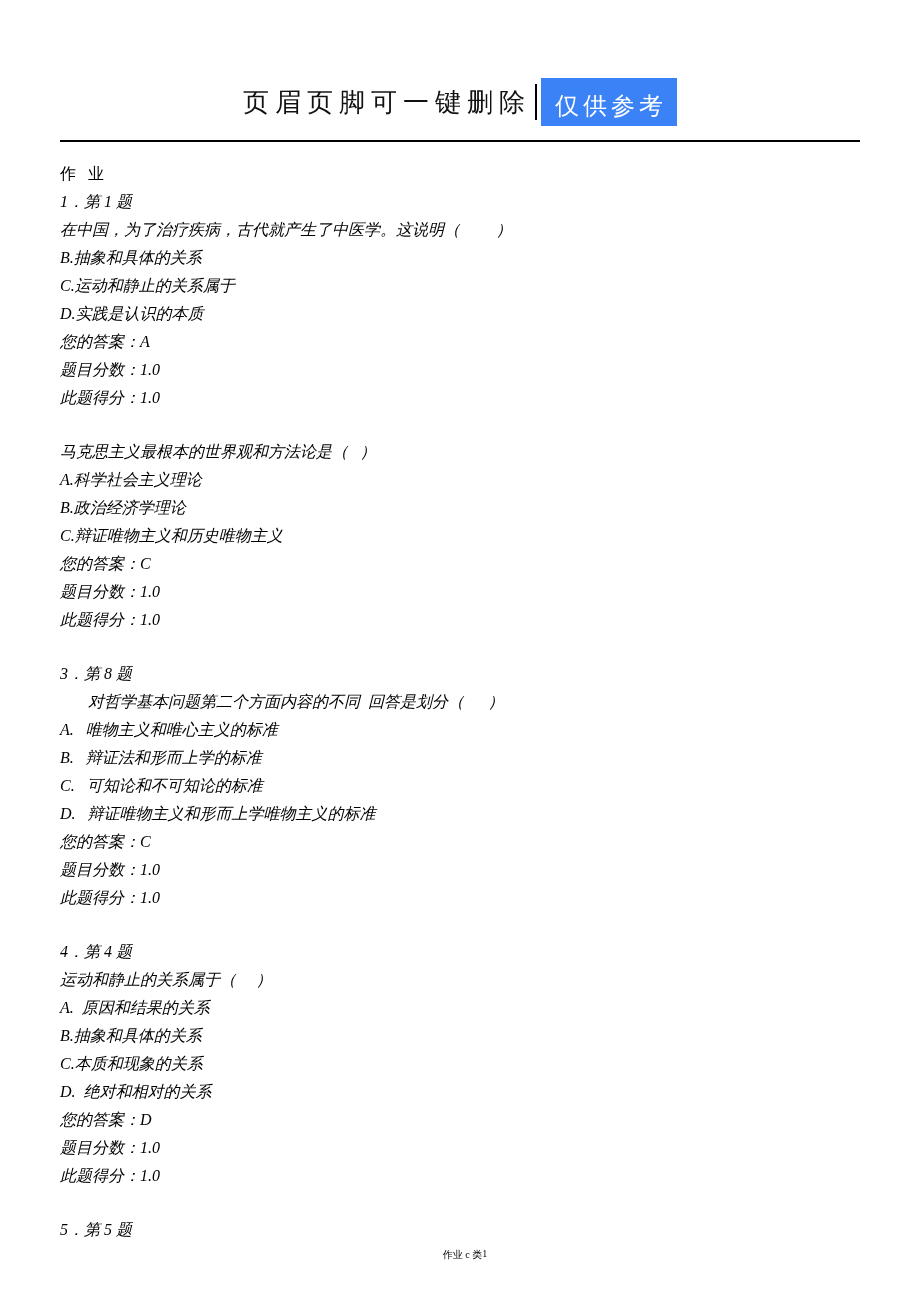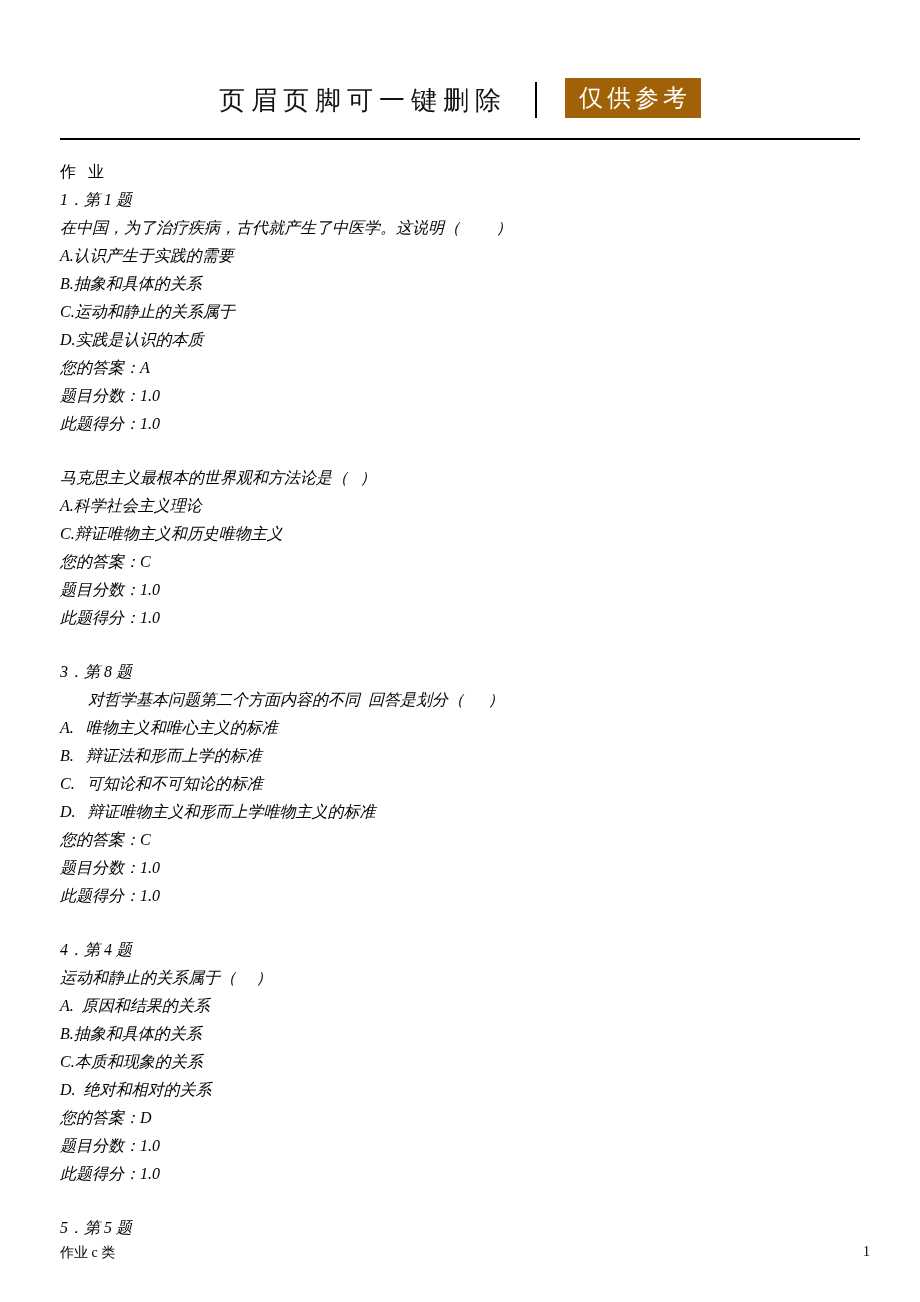--- a/index.html
+++ b/index.html
@@ -10,64 +10,64 @@
     font-family: "SimSun", "宋体", serif;
     font-size: 16px;
     color: #000;
     position: relative;
   }
   .page {
     padding: 78px 60px 0 60px;
   }
   .header {
     display: flex;
-    align-items: flex-end;
+    align-items: center;
     justify-content: center;
-    gap: 28px;
-    margin-bottom: 20px;
+    gap: 4px;
+    margin-bottom: 14px;
   }
   .header-left {
     font-family: "KaiTi", "楷体", serif;
     font-size: 26px;
     letter-spacing: 6px;
     color: #111;
   }
   .header-divider {
     width: 2px;
     height: 36px;
     background: #000;
   }
   .header-badge {
-    background: #a16207;
+    background: #3b82f6;
     color: #fff;
     font-family: "KaiTi", "楷体", serif;
     font-size: 24px;
     letter-spacing: 4px;
-    padding: 4px 10px 4px 14px;
+    padding: 12px 10px 4px 14px;
     white-space: nowrap;
   }
   .header-rule {
     border: none;
     border-top: 2px solid #000;
     margin: 0 0 18px 0;
   }
   .content {
     line-height: 1.75;
   }
   .line { white-space: pre; }
   .block { margin-bottom: 0; font-style: italic; }
   .gap { height: 26px; }
   .footer {
     position: absolute;
     bottom: 40px;
     left: 60px;
     right: 50px;
     display: flex;
-    justify-content: space-between;
-    font-size: 14px;
+    justify-content: center;
+    font-size: 10px;
     color: #000;
   }
 </style>
 </head>
 <body>
 
 <div class="page">
 
   <div class="header">
     <div class="header-left">页眉页脚可一键删除</div>
@@ -76,34 +76,34 @@
   </div>
   <hr class="header-rule">
 
   <div class="content">
 
     <div class="line">作   业</div>
 
     <div class="block">
       <div class="line">1．第 1 题</div>
       <div class="line">在中国，为了治疗疾病，古代就产生了中医学。这说明（         ）</div>
-      <div class="line">A.认识产生于实践的需要</div>
       <div class="line">B.抽象和具体的关系</div>
       <div class="line">C.运动和静止的关系属于</div>
       <div class="line">D.实践是认识的本质</div>
       <div class="line">您的答案：A</div>
       <div class="line">题目分数：1.0</div>
       <div class="line">此题得分：1.0</div>
     </div>
 
     <div class="gap"></div>
 
     <div class="block">
       <div class="line">马克思主义最根本的世界观和方法论是（   ）</div>
       <div class="line">A.科学社会主义理论</div>
+      <div class="line">B.政治经济学理论</div>
       <div class="line">C.辩证唯物主义和历史唯物主义</div>
       <div class="line">您的答案：C</div>
       <div class="line">题目分数：1.0</div>
       <div class="line">此题得分：1.0</div>
     </div>
 
     <div class="gap"></div>
 
     <div class="block">
       <div class="line">3．第 8 题</div>

